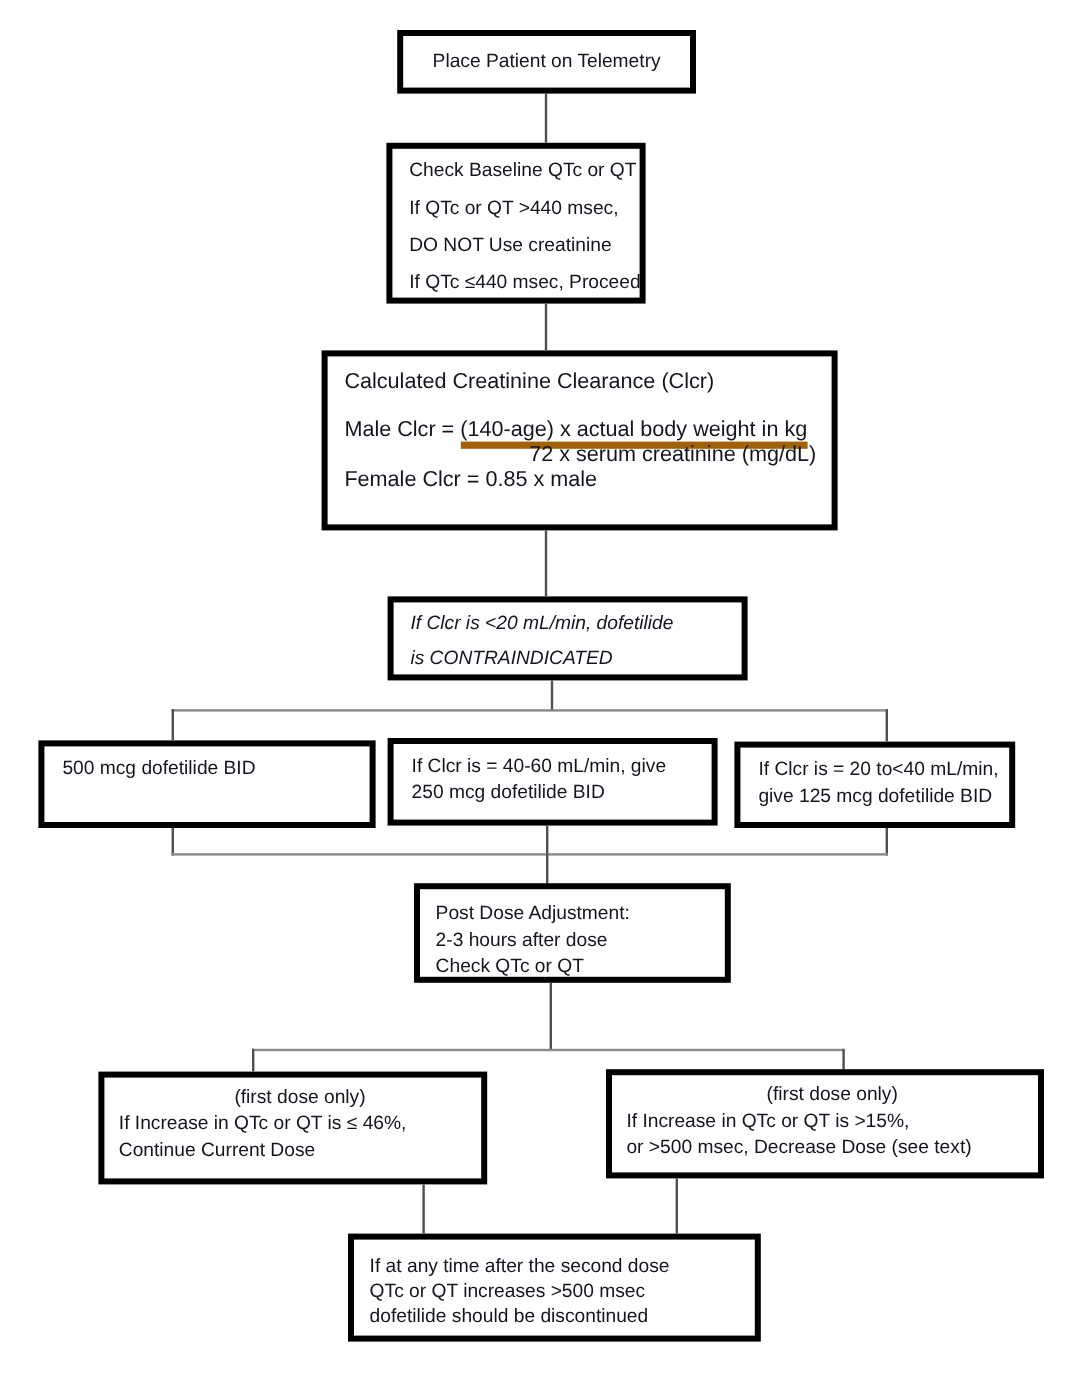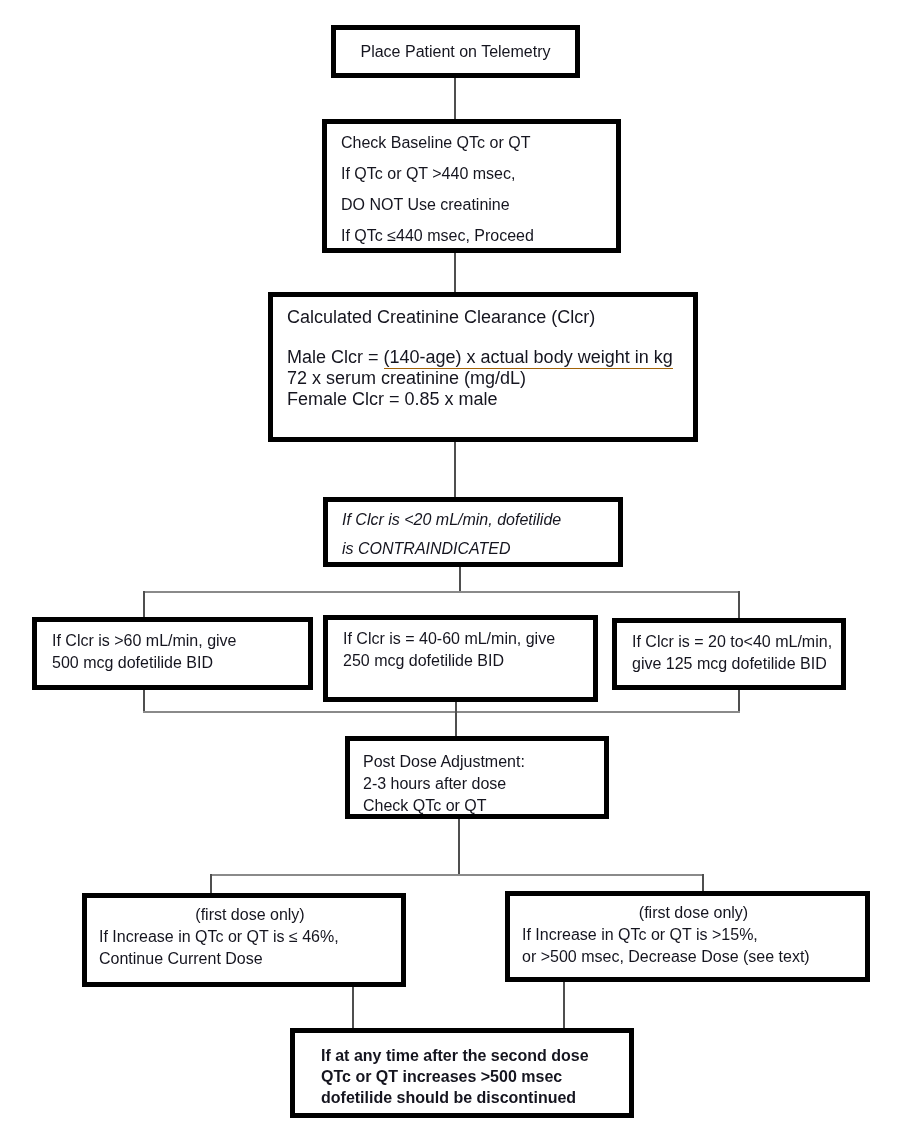--- a/index.html
+++ b/index.html
@@ -23,37 +23,37 @@
   .node .ln { white-space: nowrap; }
   .center-text { text-align: center; }
   .conn { position: absolute; background: #4f4f4f; }
   .conn.h { height: 2px; }
   .conn.v { width: 2px; }
   .conn.gray { background: #8a8a8a; }
 
   
   #n-telemetry   { left: 331px; top: 25px;  width: 249px; height: 53px;
                    display: flex; align-items: center; justify-content: center; }
-  #n-qtc         { left: 322px; top: 119px; width: 299px; height: 134px;
+  #n-qtc         { left: 322px; top: 119px; width: 216px; height: 134px;
                    padding: 3px 0 0 14px; line-height: 31px; }
   #n-clcr        { left: 268px; top: 292px; width: 430px; height: 150px;
                    padding: 10px 0 0 14px; font-size: 18px; line-height: 21px; }
   #n-clcr .title { margin-bottom: 19px; }
-  #n-clcr .underline { text-decoration: none; border-bottom: 1px solid #a16207; padding-bottom: 1px; }
-  #n-clcr .denominator { }
+  #n-clcr .underline { text-decoration: none; border-bottom: 6px solid #a16207; padding-bottom: 1px; }
+  #n-clcr .denominator { margin-left: 154px; }
   #n-contra      { left: 323px; top: 497px; width: 300px; height: 70px;
                    padding: 3px 0 0 14px; line-height: 29px; font-style: italic; }
   #n-dose500     { left: 32px;  top: 617px; width: 281px; height: 73px; padding: 8px 0 0 15px; }
-  #n-dose250     { left: 323px; top: 615px; width: 275px; height: 87px; padding: 8px 0 0 15px; }
+  #n-dose250     { left: 323px; top: 615px; width: 275px; height: 73px; padding: 8px 0 0 15px; }
   #n-dose125     { left: 612px; top: 618px; width: 234px; height: 72px; padding: 8px 0 0 15px; }
   #n-postdose    { left: 345px; top: 736px; width: 264px; height: 83px; padding: 10px 0 0 13px; }
   #n-continue    { left: 82px;  top: 893px; width: 324px; height: 94px; padding: 6px 0 0 12px; }
   #n-decrease    { left: 505px; top: 891px; width: 365px; height: 91px; padding: 6px 0 0 12px; }
   #n-discont     { left: 290px; top: 1028px; width: 344px; height: 90px;
-                   padding: 12px 0 0 26px; font-weight: bold; line-height: 21px; }
+                   padding: 12px 0 0 13px; font-weight: normal; line-height: 21px; }
   .fd-header { font-weight: normal; text-align: center; }
 
   
   #c1  { left: 454px; top: 78px;  height: 41px; }
   #c2  { left: 454px; top: 253px; height: 39px; }
   #c3  { left: 454px; top: 442px; height: 55px; }
   #c4  { left: 459px; top: 567px; height: 25px; }
   #c5  { left: 143px; top: 591px; width: 597px; }
   #c6  { left: 143px; top: 591px; height: 26px; }
   #c7  { left: 738px; top: 591px; height: 27px; }
@@ -110,21 +110,20 @@
     <div class="ln denominator">72 x serum creatinine (mg/dL)</div>
     <div class="ln">Female Clcr = 0.85 x male</div>
   </div>
 
   <div class="node" id="n-contra">
     <div class="ln">If Clcr is &lt;20 mL/min, dofetilide</div>
     <div class="ln">is CONTRAINDICATED</div>
   </div>
 
   <div class="node" id="n-dose500">
-    <div class="ln">If Clcr is &gt;60 mL/min, give</div>
     <div class="ln">500 mcg dofetilide BID</div>
   </div>
 
   <div class="node" id="n-dose250">
     <div class="ln">If Clcr is = 40-60 mL/min, give</div>
     <div class="ln">250 mcg dofetilide BID</div>
   </div>
 
   <div class="node" id="n-dose125">
     <div class="ln">If Clcr is = 20 to&lt;40 mL/min,</div>

